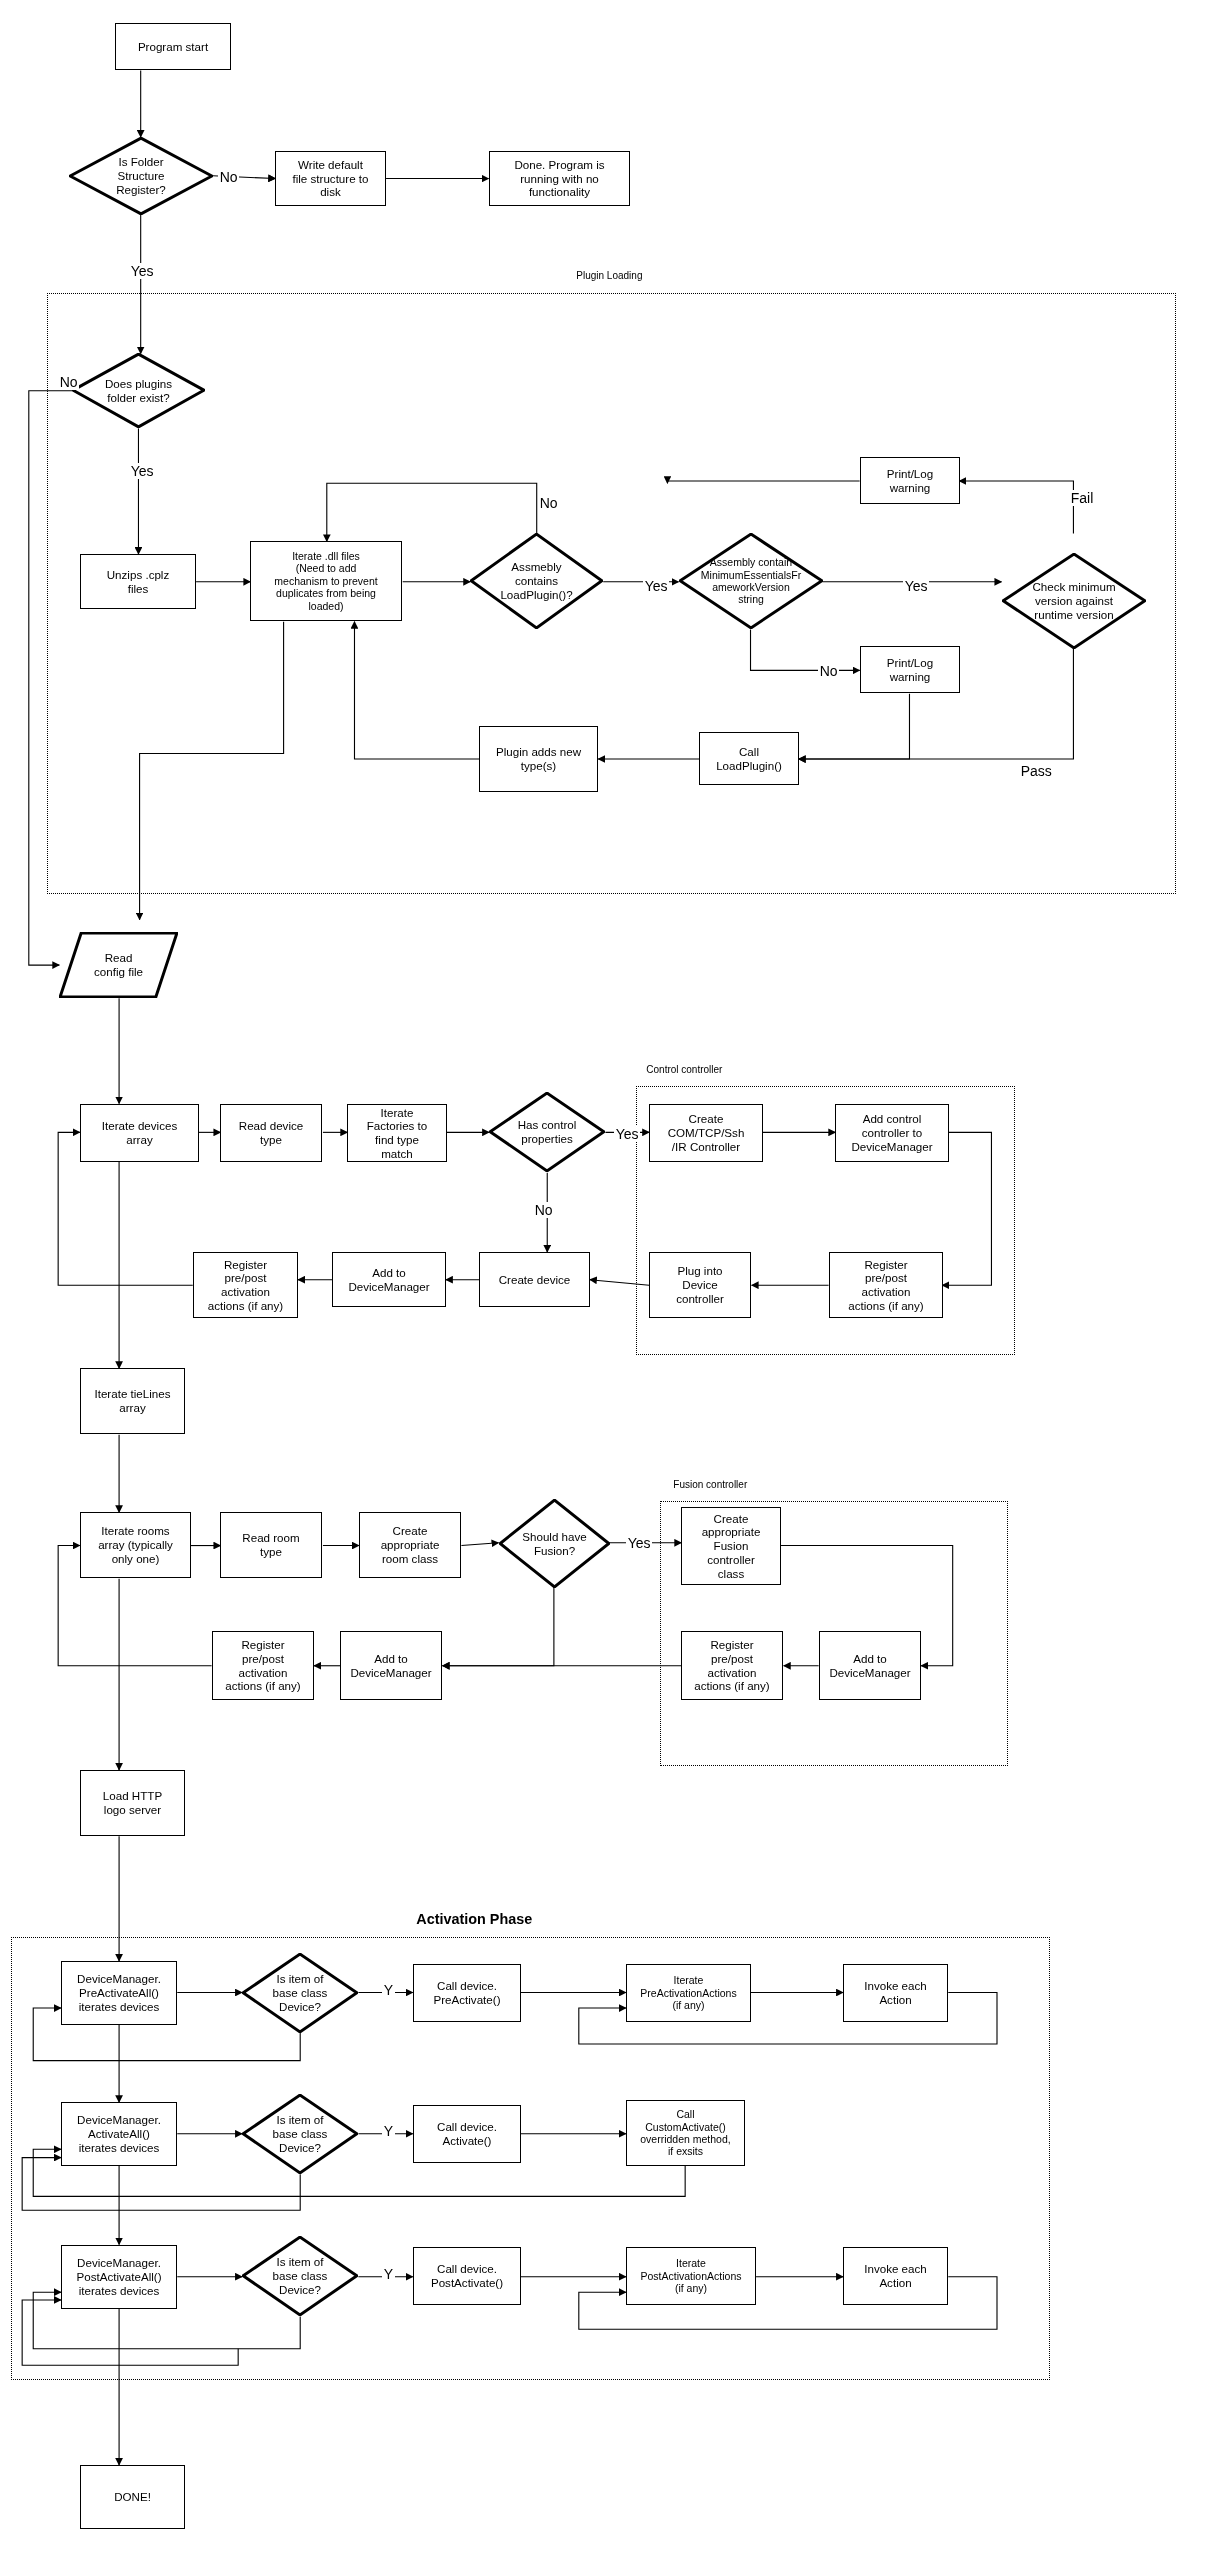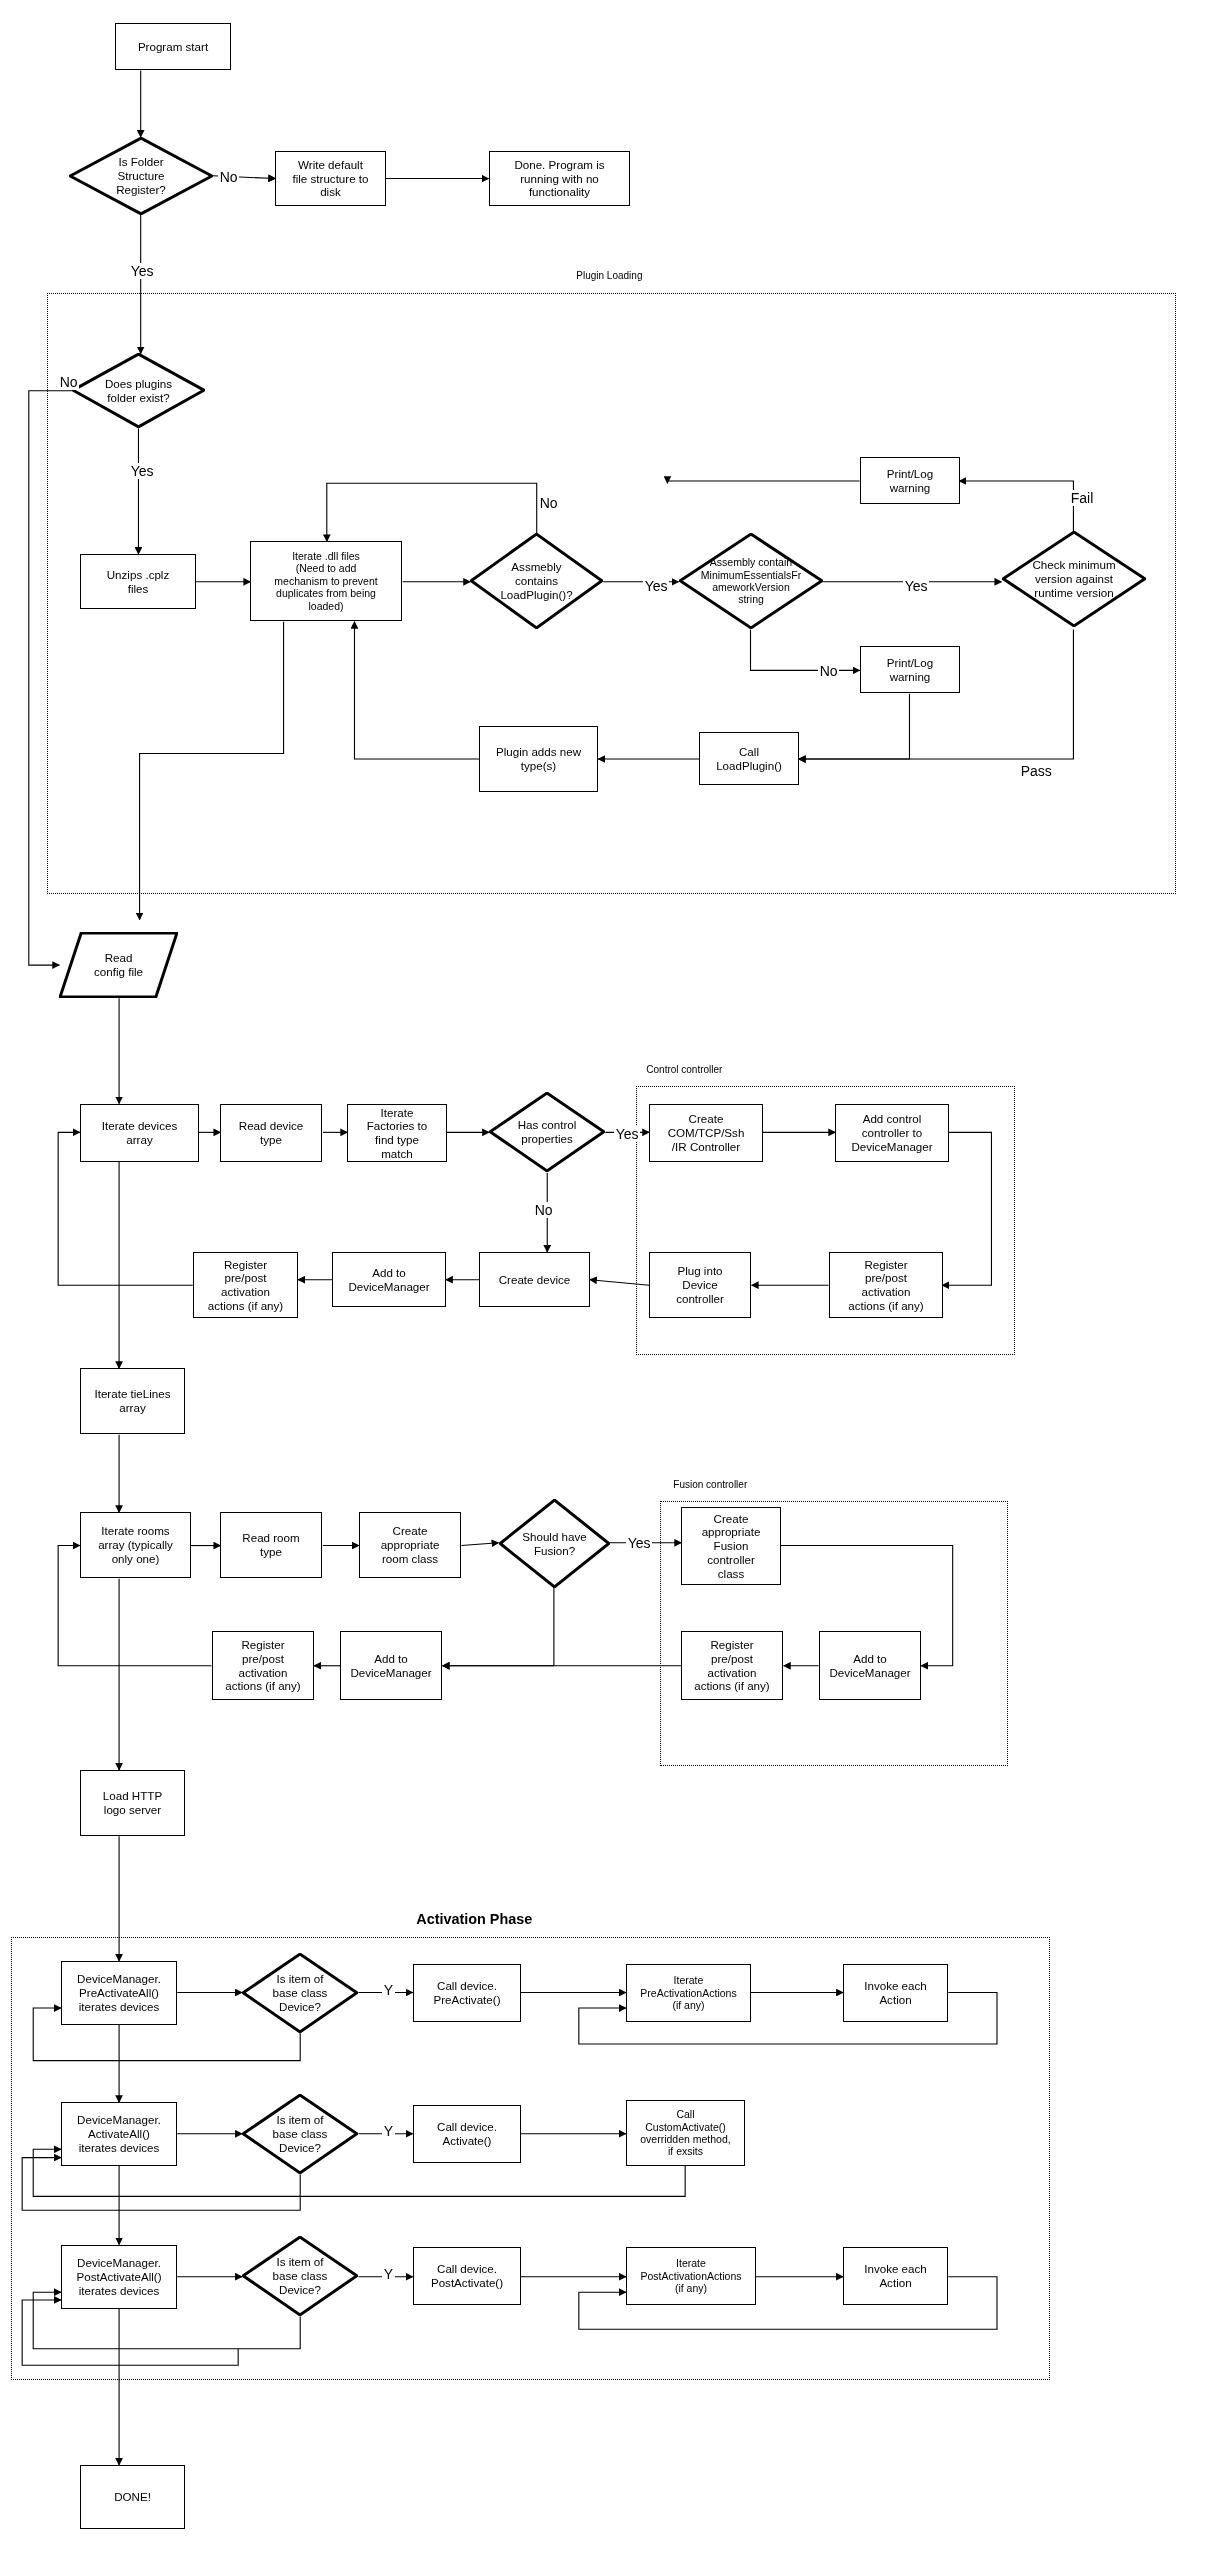--- a/index.html
+++ b/index.html
@@ -288,21 +288,21 @@
   <div class="node diamond" style="left:679px; top:533px; width:144px; height:96px;">
     <svg class="diamond-shape" viewBox="0 0 260 173" preserveAspectRatio="none">
         <polygon points="130,2 258,86 130,171 2,86" fill="#ffffff" stroke="#000000" stroke-width="3" vector-effect="non-scaling-stroke"></polygon>
       </svg>
     <span class="diamond-label" style="font-size:10.5px;">Assembly contain
 MinimumEssentialsFr
 ameworkVersion
 string</span>
   </div>
 
-  <div class="node diamond" style="left:1002px; top:531px; width:144px; height:96px;">
+  <div class="node diamond" style="left:1002px; top:553px; width:144px; height:96px;">
     <svg class="diamond-shape" viewBox="0 0 260 173" preserveAspectRatio="none">
         <polygon points="130,2 258,86 130,171 2,86" fill="#ffffff" stroke="#000000" stroke-width="3" vector-effect="non-scaling-stroke"></polygon>
       </svg>
     <span class="diamond-label">Check minimum
 version against
 runtime version</span>
   </div>
 
   <div class="node" style="left:860px; top:457px; width:100px; height:47px;">Print/Log
 warning</div>

